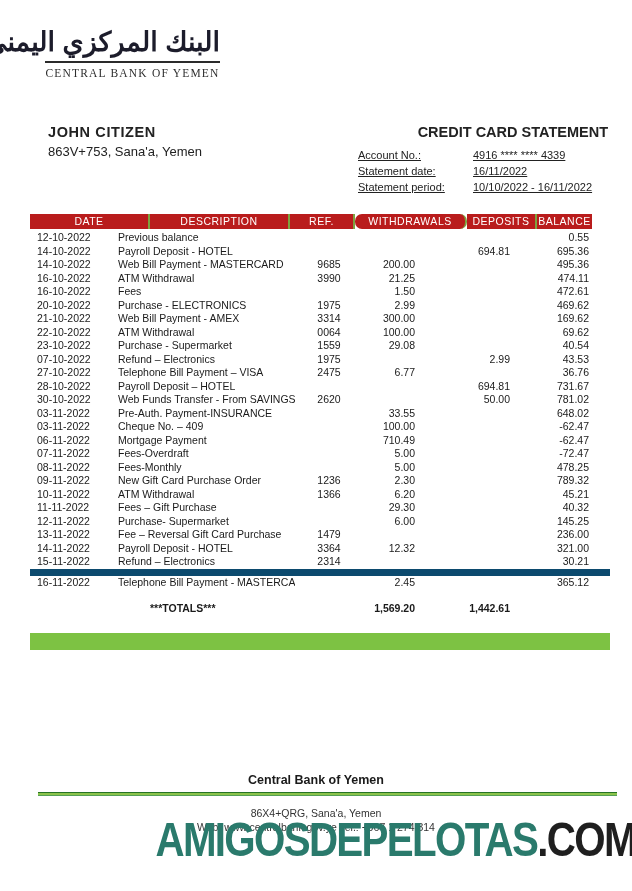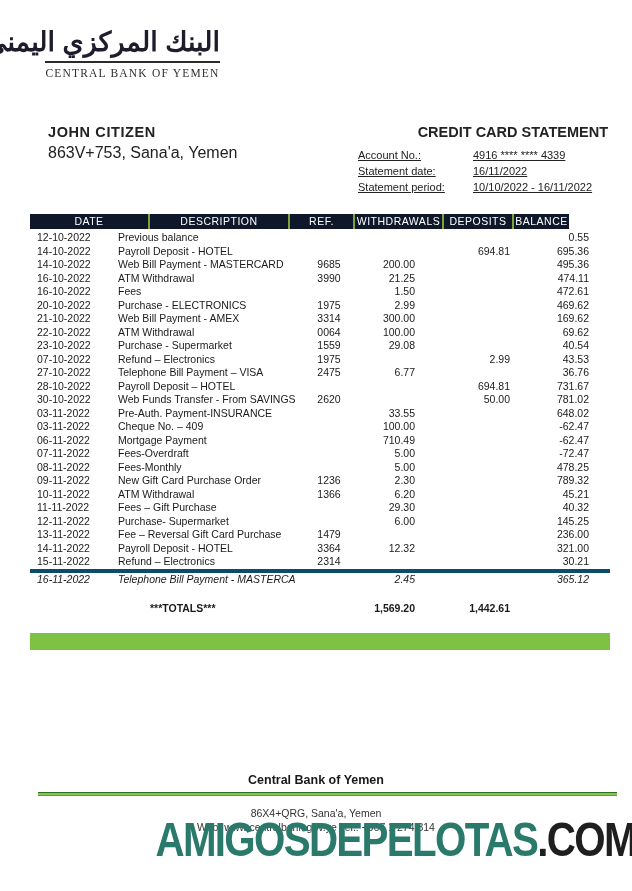--- a/index.html
+++ b/index.html
@@ -30,61 +30,61 @@
     font-size: 11.5px;
     letter-spacing: 1.2px;
     color: #2e2e2e;
     text-align: center;
     white-space: nowrap;
   }
 
   
   .customer { position: absolute; left: 48px; top: 124px; }
   .customer-name { font-size: 14.5px; font-weight: bold; letter-spacing: 0.6px; color: #222; }
-  .customer-address { font-size: 16px; margin-top: 4px; color: #222; }
+  .customer-address { font-size: 13px; margin-top: 4px; color: #222; }
 
   .statement { position: absolute; left: 358px; top: 124px; width: 250px; }
   .statement-title { font-size: 14.5px; font-weight: bold; color: #222; margin-bottom: 7px; text-align: right; }
   .meta-row { display: flex; font-size: 11px; line-height: 16px; color: #222; text-decoration: underline; }
   .meta-label { width: 115px; flex: 0 0 115px; }
   .meta-value { flex: 1; }
 
   
   .stmt-table { position: absolute; left: 30px; top: 214px; width: 580px; }
   .thead { display: flex; height: 15px; }
   .th {
-    background: #0f172a;
+    background: #b91c1c;
     color: #ffffff;
     font-size: 10.5px;
     letter-spacing: 0.5px;
     text-align: center;
     line-height: 15px;
     border-right: 2px solid #7da33f;
     overflow: hidden;
     white-space: nowrap;
   }
   .th:last-child { border-right: none; }
   .th-date { width: 120px; }
   .th-desc { width: 140px; }
   .th-ref { width: 65px; }
-  .th-withdrawals { width: 89px; }
+  .th-withdrawals { width: 112px; border-radius: 7px; }
   .th-deposits { width: 70px; }
   .th-balance { width: 55px; }
 
   .tbody { margin-top: 2px; }
   .trow {
     display: grid;
     grid-template-columns: 88px 177px 60px 92px 76px 87px;
     height: 13.5px;
     font-size: 10.5px;
     line-height: 13.5px;
     color: #1a1a1a;
     white-space: nowrap;
   }
-  .trow:last-child { border-top: 4px solid #0c4a6e; font-style: italic; }
+  .trow:last-child { border-top: 7px solid #0c4a6e; }
   .td-date { padding-left: 7px; }
   .td-desc { overflow: hidden; }
   .td-ref { text-align: center; padding-left: 8px; }
   .td-wd { text-align: right; padding-right: 32px; }
   .td-dep { text-align: right; padding-right: 13px; }
   .td-bal { text-align: right; padding-right: 21px; }
 
   .totals-row {
     display: grid;
     grid-template-columns: 88px 177px 60px 92px 76px 87px;

